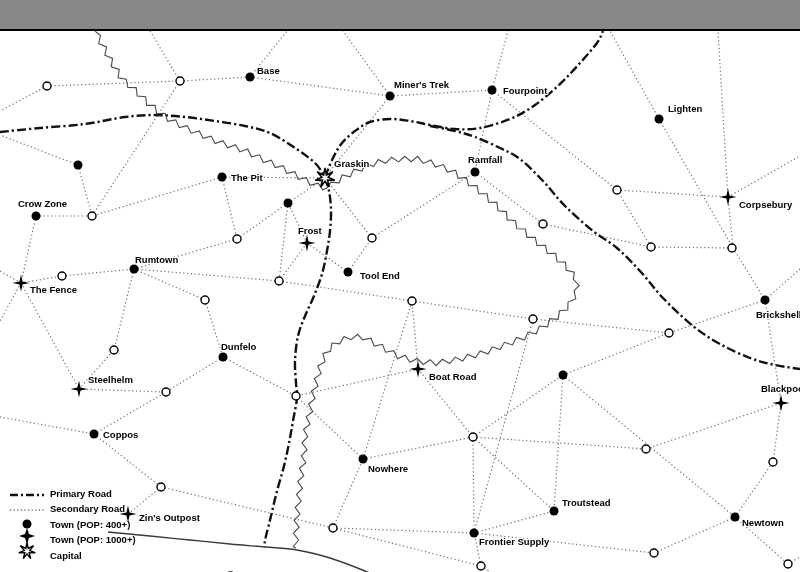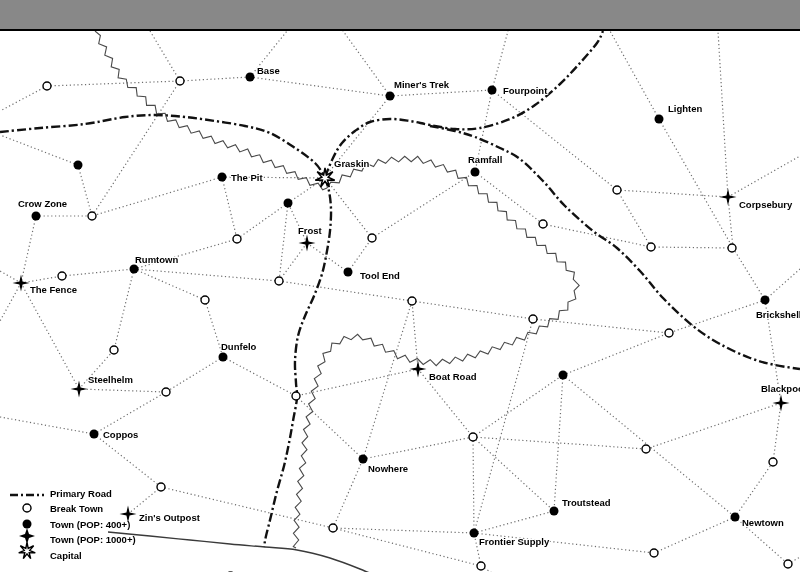--- a/index.html
+++ b/index.html
@@ -202,25 +202,25 @@
     <div class="lg-row">
       <span class="lg-sample">
         <svg width="36" height="8">
             <path d="M1,4 H35" stroke="#111" stroke-width="2.4" stroke-dasharray="8 3 2 3" fill="none"></path>
           </svg>
       </span>
       <span class="lg-label">Primary Road</span>
     </div>
     <div class="lg-row">
       <span class="lg-sample">
-        <svg width="36" height="12">
-            <circle cx="18" cy="6" r="4" fill="#fff" stroke="#000" stroke-width="1.4"></circle>
-          </svg>
-      </span>
-      <span class="lg-label">Break Town</span>
+        <svg width="36" height="8">
+            <path d="M1,4 H35" stroke="#6e6e6e" stroke-width="1.3" stroke-dasharray="1.2 2.4" fill="none"></path>
+          </svg>
+      </span>
+      <span class="lg-label">Secondary Road</span>
     </div>
     <div class="lg-row">
       <span class="lg-sample">
         <svg width="36" height="12">
             <circle cx="18" cy="6" r="4.5" fill="#000"></circle>
           </svg>
       </span>
       <span class="lg-label">Town (POP: 400+)</span>
     </div>
     <div class="lg-row">

